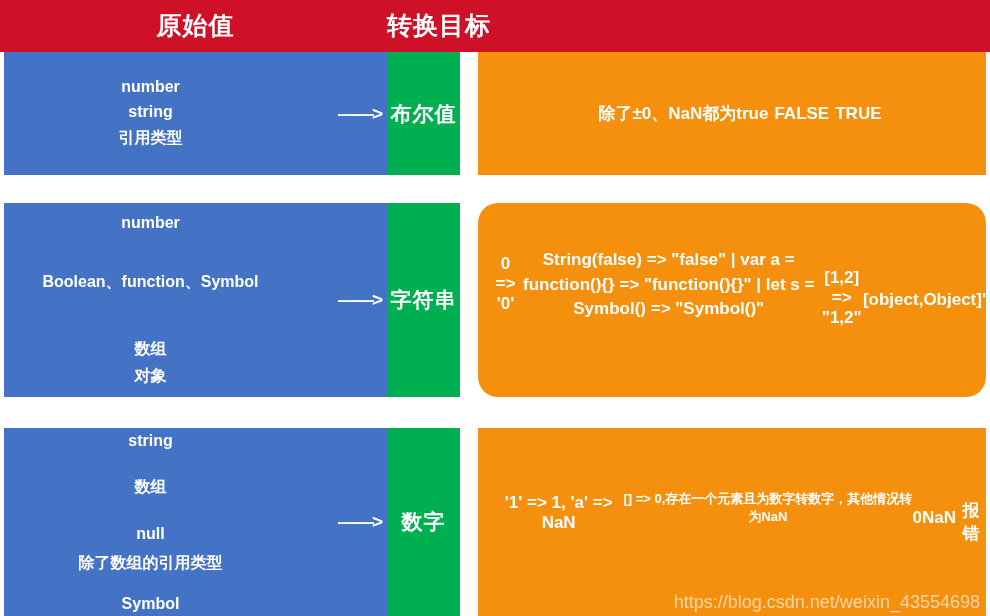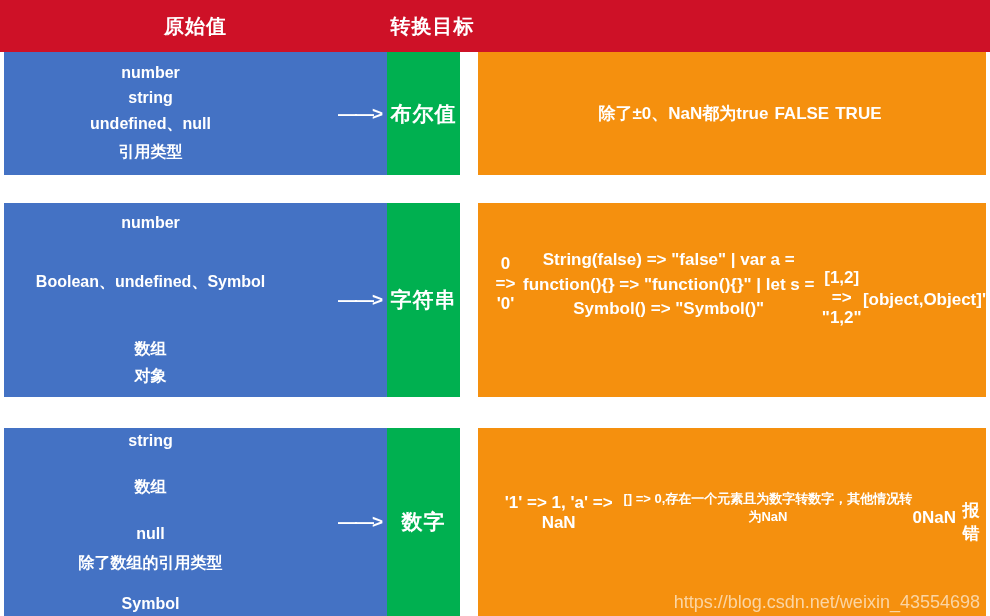--- a/index.html
+++ b/index.html
@@ -30,21 +30,21 @@
     background: #ce1127;
   }
   .header-cell {
     position: absolute;
     top: 0;
     height: 52px;
     line-height: 52px;
     color: #ffffff;
     font-family: "Liberation Serif", "DejaVu Serif", serif;
     font-weight: 700;
-    font-size: 20px;
+    font-size: 25px;
     text-align: center;
     letter-spacing: 1px;
     white-space: nowrap;
   }
   .hc-source { left: 4px;   width: 383px; }
   .hc-target { left: 387px; width: 91px;  }
   .hc-result { left: 478px; width: 508px; }
 
   
   .row {
@@ -123,21 +123,21 @@
   }
 
   
   .row-1 .source-inner { gap: 7px; }
   .row-1 .cell-result  { gap: 6px; font-size: 17px; }
 
   .row-2 .source-inner { gap: 0; }
   .row-2 .source-line.sp-top    { margin-bottom: 40px; }
   .row-2 .source-line.sp-mid    { margin-bottom: 46px; }
   .row-2 .source-line.sp-small  { margin-bottom: 6px; }
-  .row-2 .cell-result  { font-size: 17px; }
+  .row-2 .cell-result  { font-size: 17px; border-radius: 20px; }
   .row-2 .res-line.block-a { margin-bottom: 32px; }
   .row-2 .res-line.block-b { margin-bottom: 30px; line-height: 1.45; }
   .row-2 .res-line.block-c { margin-bottom: 5px; }
 
   .row-3 .source-inner { gap: 0; }
   .row-3 .source-line.g1 { margin-bottom: 27px; }
   .row-3 .source-line.g2 { margin-bottom: 27px; }
   .row-3 .source-line.g3 { margin-bottom: 10px; }
   .row-3 .source-line.g4 { margin-bottom: 21px; }
   .row-3 .cell-result  { font-size: 17px; }
@@ -168,38 +168,37 @@
   <div class="header-bar">
     <div class="header-cell hc-source">原始值</div>
     <div class="header-cell hc-target">转换目标</div>
   </div>
 
   <div class="row row-1">
     <div class="cell cell-source">
       <div class="source-inner">
         <div class="source-line">number</div>
         <div class="source-line">string</div>
-        <div class="source-line">undefined、null</div>
         <div class="source-line">引用类型</div>
       </div>
       <div class="arrow">——&gt;</div>
     </div>
     <div class="cell cell-target">布尔值</div>
     <div class="cell cell-result">
       <div class="res-line">除了±0、NaN都为true</div>
       <div class="res-line">FALSE</div>
       <div class="res-line">TRUE</div>
     </div>
   </div>
 
   <div class="row row-2">
     <div class="cell cell-source">
       <div class="source-inner">
         <div class="source-line sp-top">number</div>
-        <div class="source-line sp-mid">Boolean、undefined、Symbol</div>
+        <div class="source-line sp-mid">Boolean、function、Symbol</div>
         <div class="source-line sp-small">数组</div>
         <div class="source-line">对象</div>
       </div>
       <div class="arrow">——&gt;</div>
     </div>
     <div class="cell cell-target">字符串</div>
     <div class="cell cell-result">
       <div class="res-line block-a">0 =&gt; '0'</div>
       <div class="res-line block-b">String(false) =&gt; "false" | var a = function(){} =&gt; "function(){}" | let s = Symbol() =&gt; "Symbol()"</div>
       <div class="res-line block-c">[1,2] =&gt; "1,2"</div>

